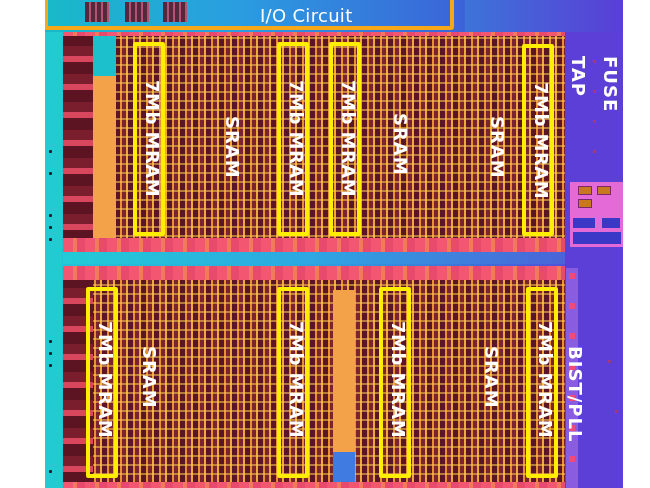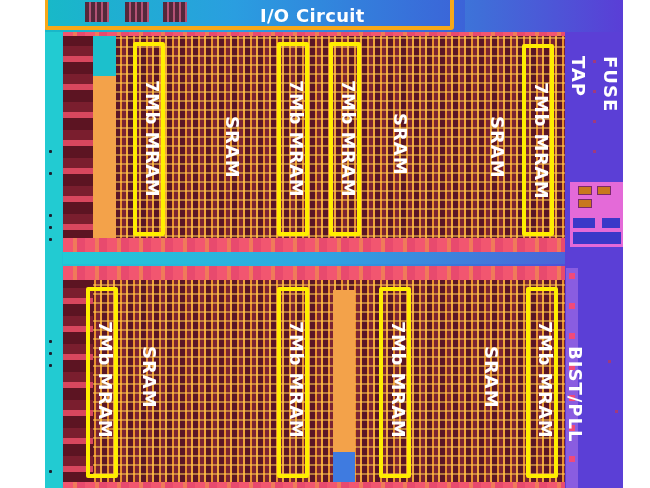--- a/index.html
+++ b/index.html
@@ -6,21 +6,21 @@
   body{width:650px;height:488px;position:relative;overflow:hidden;font-family:"DejaVu Sans","Liberation Sans",sans-serif;}
   .die{position:absolute;left:45px;top:0;width:578px;height:488px;overflow:hidden;
        background:linear-gradient(90deg,#21c4d4 0%,#2aaee0 40%,#3f6fd8 75%,#5a3ed6 100%);}
   .edge-strip{position:absolute;left:0;top:0;width:17px;height:488px;background:#22cbd2;}
   .edge-dots{position:absolute;left:4px;width:3px;height:3px;background:#1a2030;border-radius:1px;}
   .io-region{position:absolute;left:0;top:0;width:420px;height:32px;
        background:linear-gradient(90deg,#18b9c8 0%,#2a9ee0 45%,#3c63d8 100%);}
   .io-pads{position:absolute;top:2px;height:20px;width:24px;
        background:repeating-linear-gradient(90deg,#5a1a2a 0 4px,#c4486a 4px 6px);opacity:.9;}
   .io-box{position:absolute;left:-1px;top:-4px;width:410px;height:34px;border:4px solid #f7a818;border-radius:3px;box-sizing:border-box;}
-  .io-label{position:absolute;left:212px;top:5px;color:#ffffff;font-weight:bold;font-size:18px;letter-spacing:.3px;white-space:nowrap;}
+  .io-label{position:absolute;left:212px;top:5px;color:#ffffff;font-weight:normal;font-size:18px;letter-spacing:.3px;white-space:nowrap;}
   .array{position:absolute;left:18px;width:503px;
        background:
          repeating-linear-gradient(0deg,rgba(255,200,80,.55) 0 2px,transparent 2px 9px),
          repeating-linear-gradient(90deg,#5a1626 0 5px,#e8902e 5px 7px,#7a2432 7px 11px,#f0a63a 11px 13px);}
   .array.top{top:36px;height:210px;}
   .array.bottom{top:270px;height:218px;}
   .pink-row{position:absolute;left:18px;width:503px;height:14px;
        background:repeating-linear-gradient(90deg,#f25670 0 10px,#f07a5a 10px 14px,#e84a6e 14px 22px);}
   .sep-band{position:absolute;left:18px;top:252px;width:503px;height:12px;
        background:linear-gradient(90deg,#22cbd6,#2ea6e2 50%,#4b63d8);}

